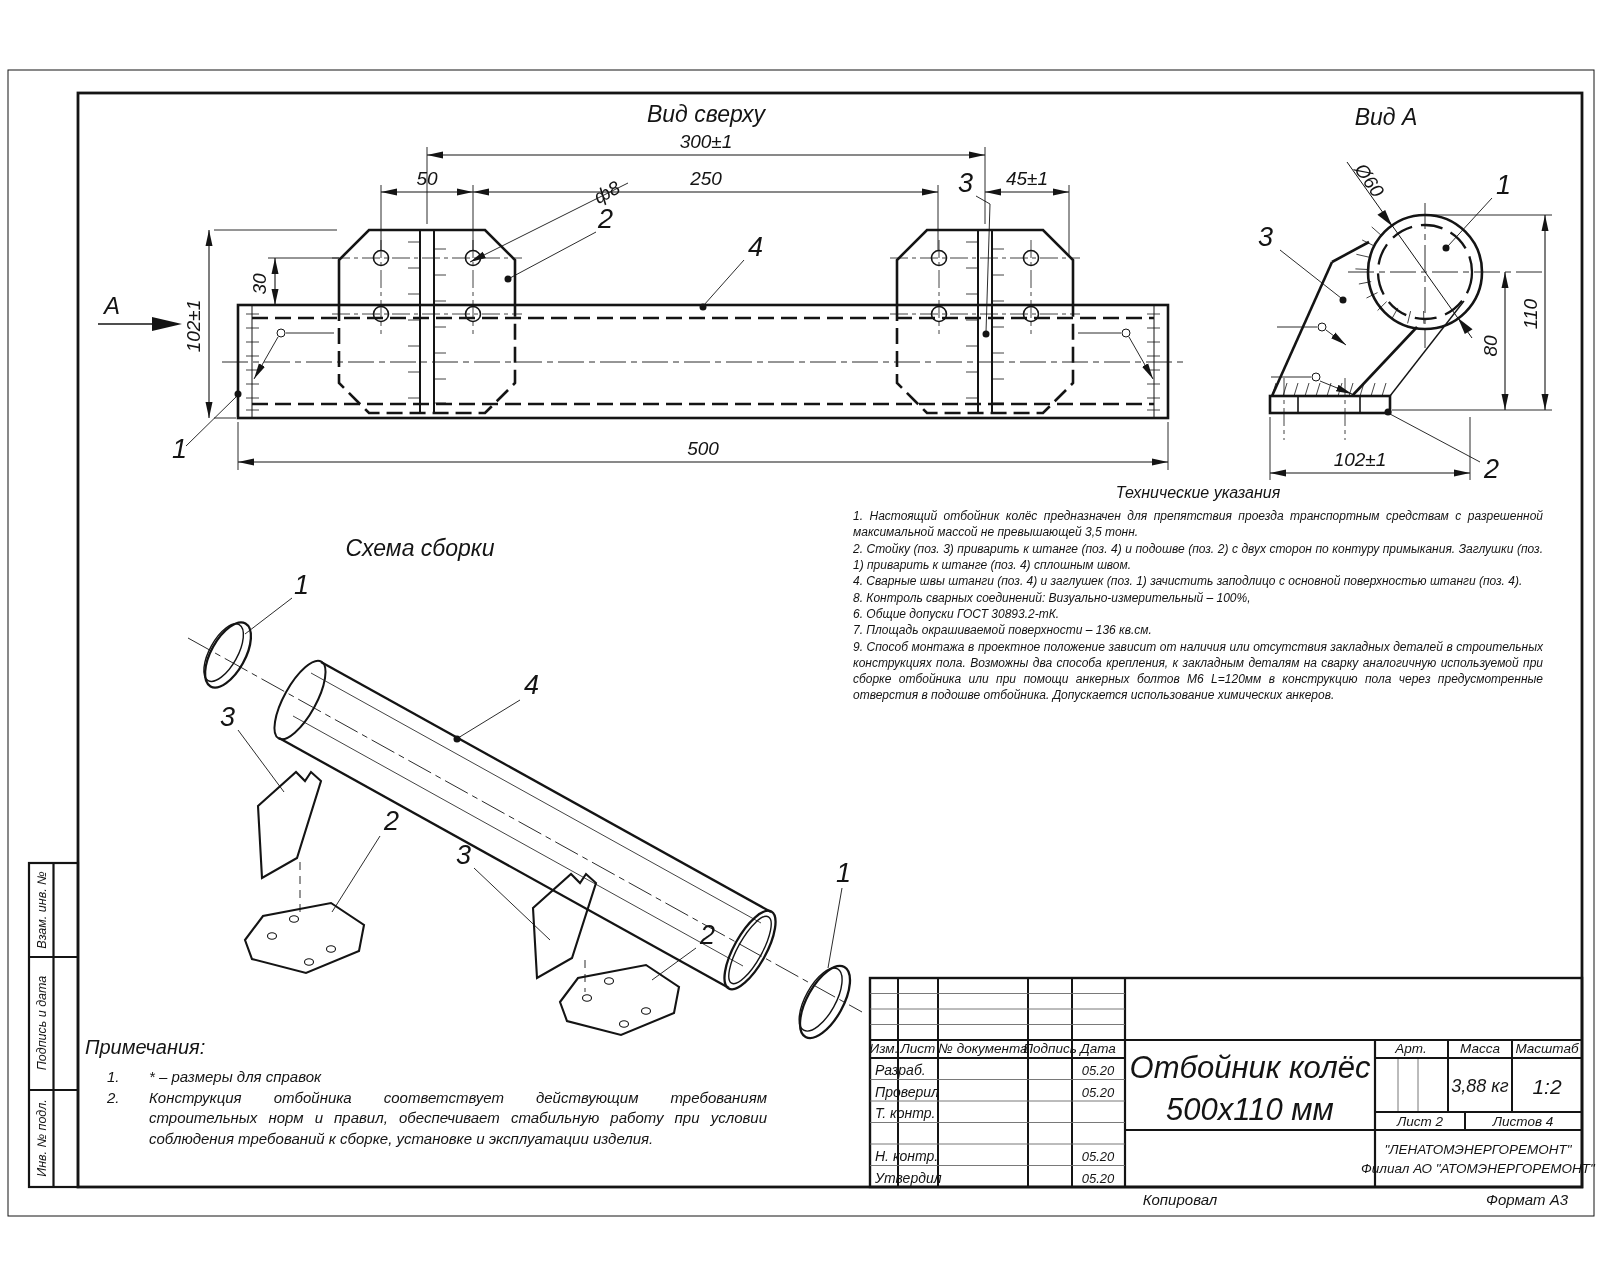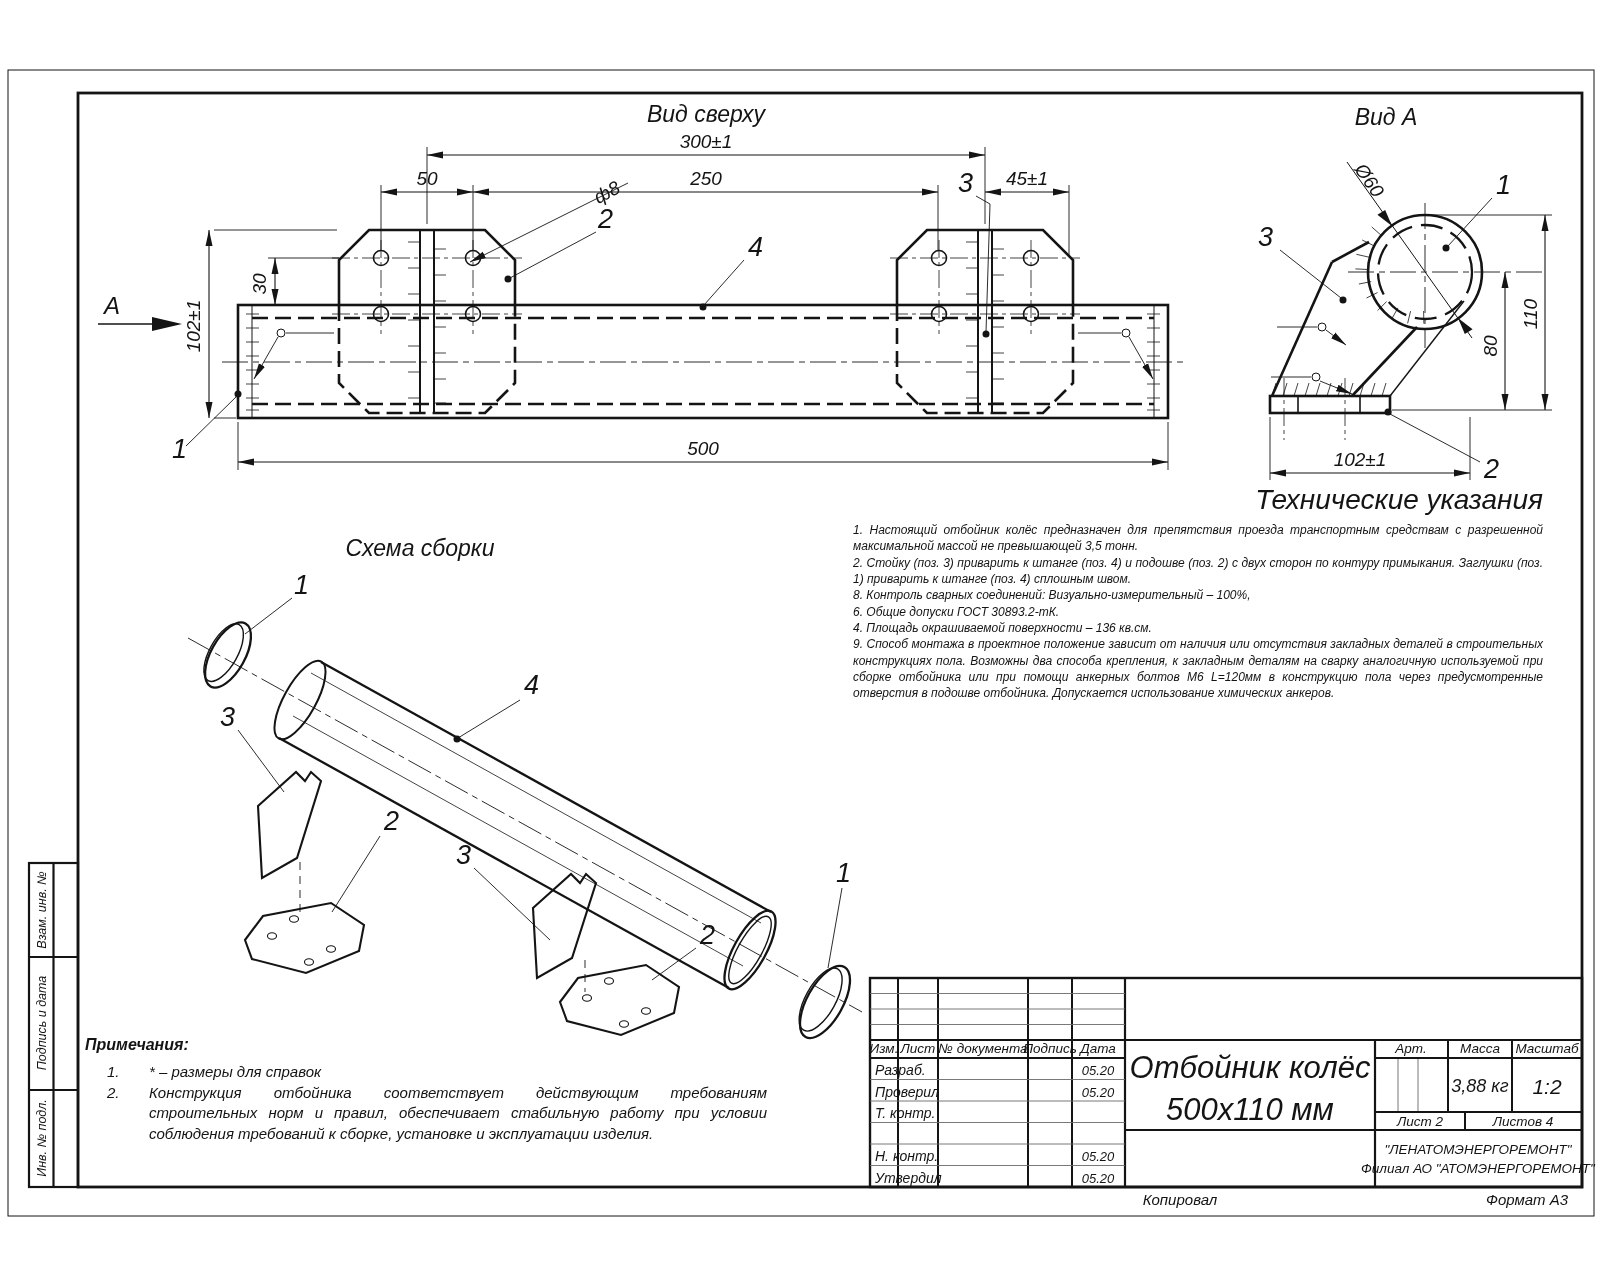--- a/index.html
+++ b/index.html
@@ -18,24 +18,24 @@
   svg text{fill:#141414;font-family:"Liberation Sans",sans-serif;font-style:italic;}
   svg .t-dim{font-size:19px;}
   svg .t-pos{font-size:27px;}
   svg .t-view{font-size:23px;}
   svg .t-tb{font-size:13.5px;}
   svg .t-tb2{font-size:14px;}
   svg .t-big{font-size:31px;}
   svg .t-mid{font-size:18px;}
   .txt{position:absolute;font-style:italic;color:#141414;}
   .tech{left:853px;top:484px;width:690px;}
-  .tech h3{margin:0 0 6px 0;text-align:right;font-size:28px;font-weight:normal;font-style:italic;}
+  .tech h3{margin:0 0 6px 0;text-align:center;font-size:16px;font-weight:normal;font-style:italic;}
   .tech p{margin:0;font-size:12px;line-height:1.36;text-align:justify;}
   .notes{left:85px;top:1036px;width:682px;}
-  .notes h4{margin:0 0 8px 0;font-size:16px;font-weight:bold;font-style:italic;}
+  .notes h4{margin:0 0 8px 0;font-size:20px;font-weight:normal;font-style:italic;}
   .note-row{display:flex;font-size:15px;line-height:1.38;}
   .note-num{width:42px;margin-left:22px;flex:0 0 auto;}
   .note-text{flex:1;text-align:justify;}
 </style>
 </head>
 <body>
 
 <div id="sheet">
 
 <svg width="1600" height="1280" viewBox="0 0 1600 1280">
@@ -434,23 +434,24 @@
     <text x="1523" y="1126" text-anchor="middle" class="t-tb">Листов 4</text>
     <text x="1478" y="1154" text-anchor="middle" class="t-tb">"ЛЕНАТОМЭНЕРГОРЕМОНТ"</text>
     <text x="1478" y="1173" text-anchor="middle" class="t-tb">Филиал АО "АТОМЭНЕРГОРЕМОНТ"</text>
   </g>
 </svg>
 
 <div class="txt tech">
   <h3>Технические указания</h3>
   <p>1. Настоящий отбойник колёс предназначен для препятствия проезда транспортным средствам с разрешенной максимальной массой не превышающей 3,5 тонн.</p>
   <p>2. Стойку (поз. 3) приварить к штанге (поз. 4) и подошве (поз. 2) с двух сторон по контуру примыкания. Заглушки (поз. 1) приварить к штанге (поз. 4) сплошным швом.</p>
+  <p>4. Сварные швы штанги (поз. 4) и заглушек (поз. 1) зачистить заподлицо с основной поверхностью штанги (поз. 4).</p>
   <p>8. Контроль сварных соединений: Визуально-измерительный – 100%,</p>
   <p>6. Общие допуски ГОСТ 30893.2-тК.</p>
-  <p>4. Площадь окрашиваемой поверхности – 136 кв.см.</p>
+  <p>7. Площадь окрашиваемой поверхности – 136 кв.см.</p>
   <p>9. Способ монтажа в проектное положение зависит от наличия или отсутствия закладных деталей в строительных конструкциях пола. Возможны два способа крепления, к закладным деталям на сварку аналогичную используемой при сборке отбойника или при помощи анкерных болтов М6 L=120мм в конструкцию пола через предусмотренные отверстия в подошве отбойника. Допускается использование химических анкеров.</p>
 </div>
 
 <div class="txt notes">
   <h4>Примечания:</h4>
   <div class="note-row">
     <span class="note-num">1.</span>
     <span class="note-text">* – размеры для справок</span>
   </div>
   <div class="note-row">

